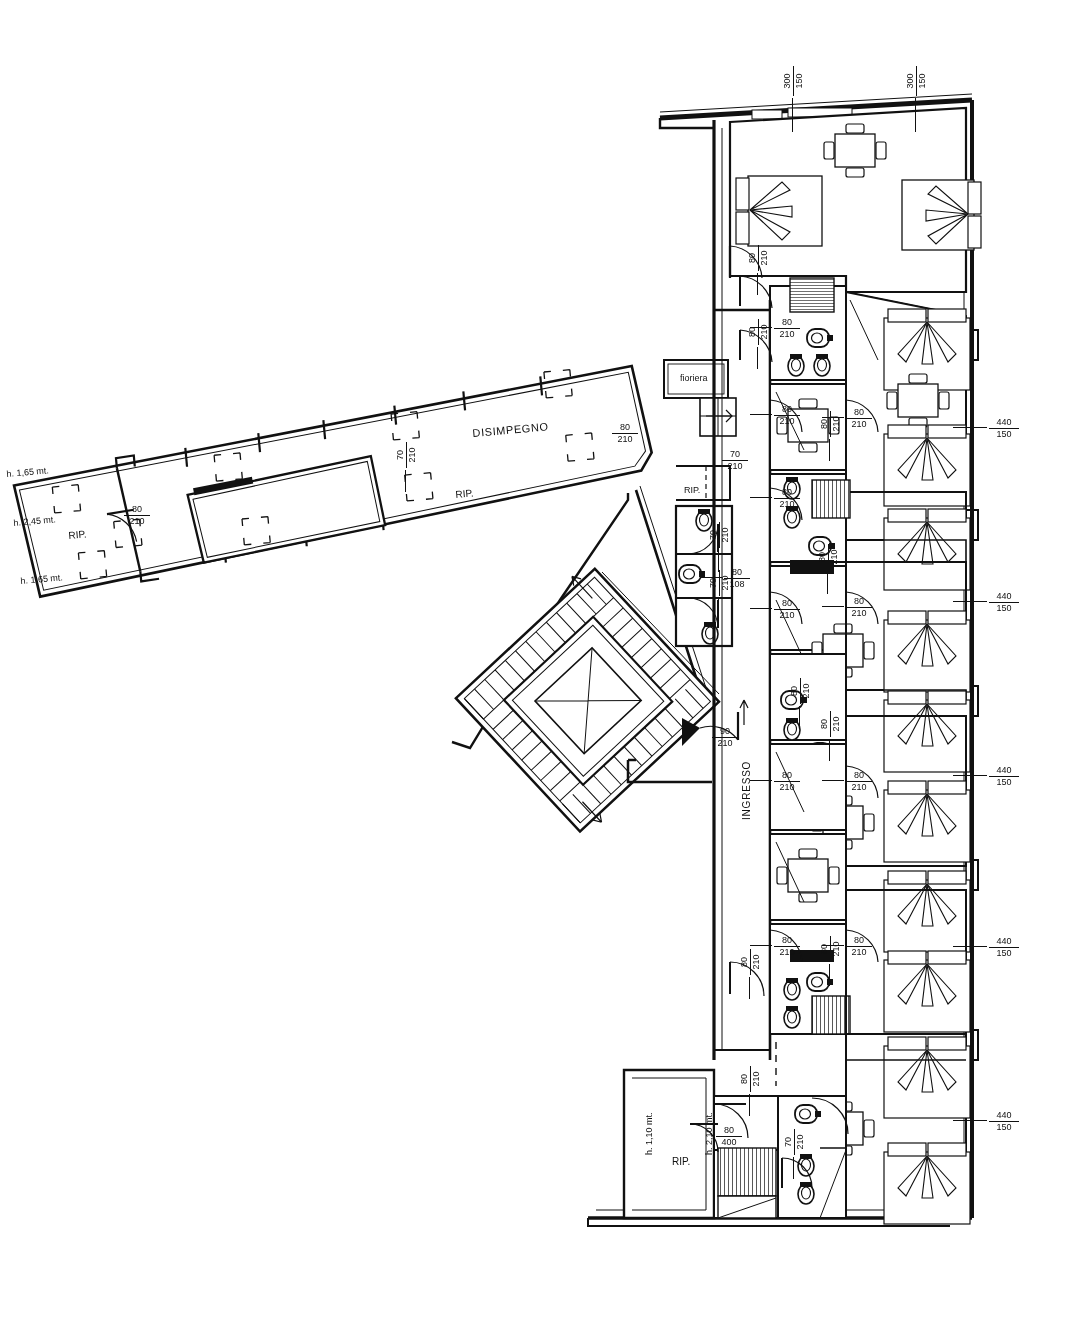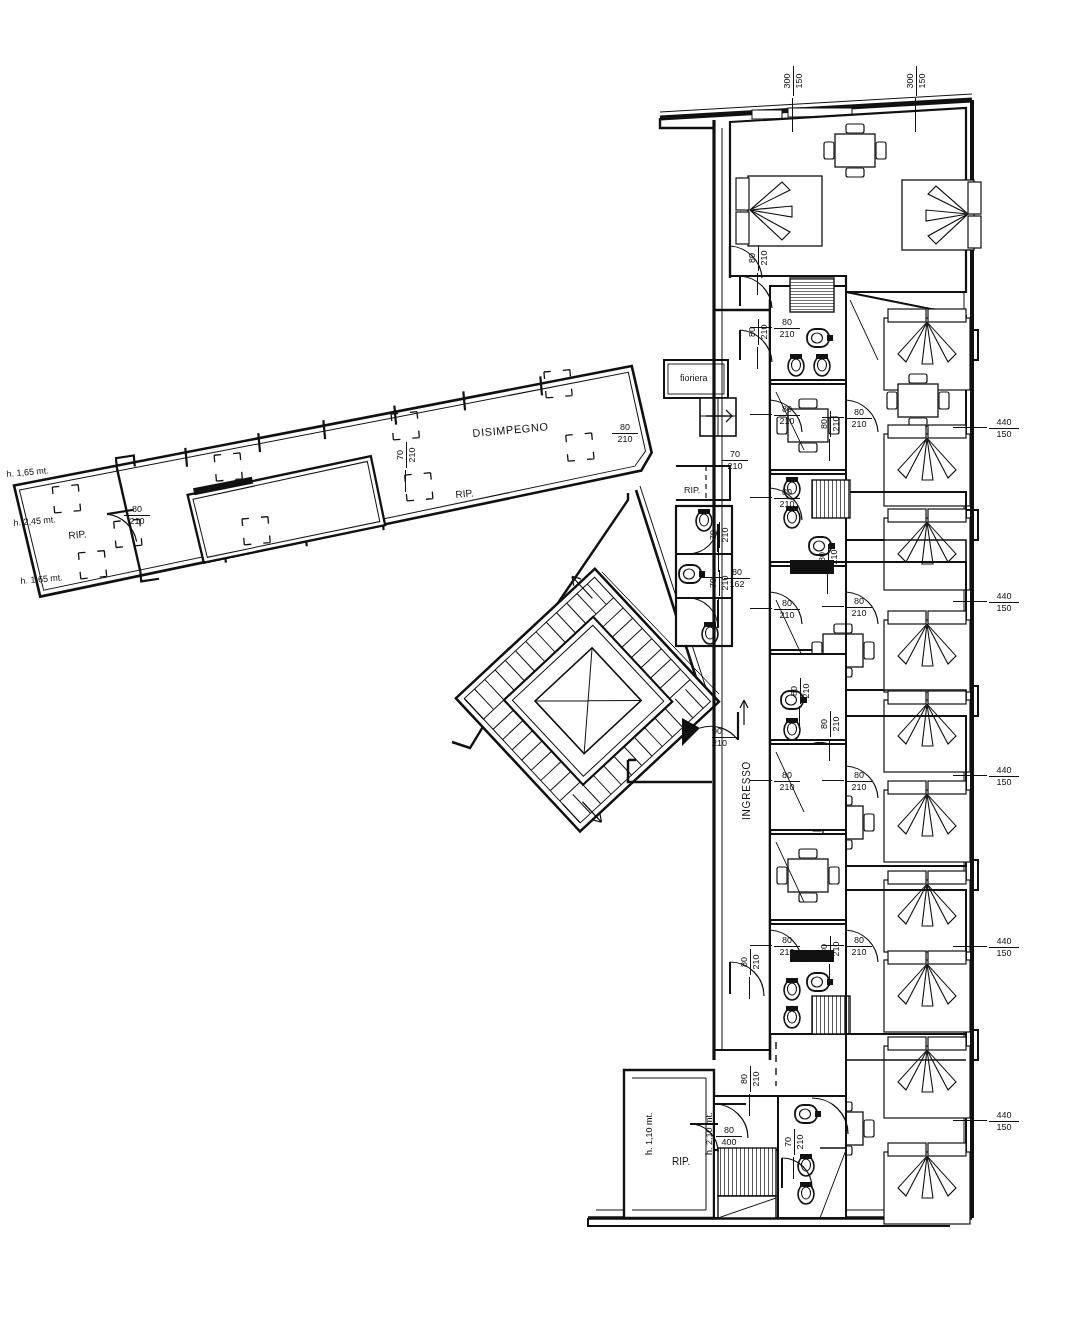--- a/index.html
+++ b/index.html
@@ -414,23 +414,23 @@
       <div class="lbl" style="left: 989px; top: 418px; font-size: 9px; line-height: 9px; text-align: center; transform-origin: left top;"><div>440</div><div style="height: 0px; border-top: 1px solid rgb(17, 17, 17); margin: 1px 0px; width: 30px;"></div><div>150</div><div style="position: absolute; border-top: 1px solid rgb(17, 17, 17); width: 34px; left: -36px; top: 9px;"></div></div>
       <div class="lbl" style="left: 989px; top: 592px; font-size: 9px; line-height: 9px; text-align: center; transform-origin: left top;"><div>440</div><div style="height: 0px; border-top: 1px solid rgb(17, 17, 17); margin: 1px 0px; width: 30px;"></div><div>150</div><div style="position: absolute; border-top: 1px solid rgb(17, 17, 17); width: 34px; left: -36px; top: 9px;"></div></div>
       <div class="lbl" style="left: 989px; top: 766px; font-size: 9px; line-height: 9px; text-align: center; transform-origin: left top;"><div>440</div><div style="height: 0px; border-top: 1px solid rgb(17, 17, 17); margin: 1px 0px; width: 30px;"></div><div>150</div><div style="position: absolute; border-top: 1px solid rgb(17, 17, 17); width: 34px; left: -36px; top: 9px;"></div></div>
       <div class="lbl" style="left: 989px; top: 937px; font-size: 9px; line-height: 9px; text-align: center; transform-origin: left top;"><div>440</div><div style="height: 0px; border-top: 1px solid rgb(17, 17, 17); margin: 1px 0px; width: 30px;"></div><div>150</div><div style="position: absolute; border-top: 1px solid rgb(17, 17, 17); width: 34px; left: -36px; top: 9px;"></div></div>
       <div class="lbl" style="left: 989px; top: 1111px; font-size: 9px; line-height: 9px; text-align: center; transform-origin: left top;"><div>440</div><div style="height: 0px; border-top: 1px solid rgb(17, 17, 17); margin: 1px 0px; width: 30px;"></div><div>150</div><div style="position: absolute; border-top: 1px solid rgb(17, 17, 17); width: 34px; left: -36px; top: 9px;"></div></div>
       <div class="lbl" style="left: 124px; top: 505px; font-size: 9px; line-height: 9px; text-align: center; transform-origin: left top;"><div>80</div><div style="height: 0px; border-top: 1px solid rgb(17, 17, 17); margin: 1px 0px; width: 26px;"></div><div>210</div></div>
       <div class="lbl" style="left: 396px; top: 468px; font-size: 9px; line-height: 9px; text-align: center; transform-origin: left top; transform: rotate(-90deg);"><div>70</div><div style="height: 0px; border-top: 1px solid rgb(17, 17, 17); margin: 1px 0px; width: 26px;"></div><div>210</div><div style="position: absolute; border-top: 1px solid rgb(17, 17, 17); width: 22px; left: -24px; top: 9px;"></div></div>
       <div class="lbl" style="left: 612px; top: 423px; font-size: 9px; line-height: 9px; text-align: center; transform-origin: left top;"><div>80</div><div style="height: 0px; border-top: 1px solid rgb(17, 17, 17); margin: 1px 0px; width: 26px;"></div><div>210</div></div>
       <div class="lbl" style="left: 722px; top: 450px; font-size: 9px; line-height: 9px; text-align: center; transform-origin: left top;"><div>70</div><div style="height: 0px; border-top: 1px solid rgb(17, 17, 17); margin: 1px 0px; width: 26px;"></div><div>210</div></div>
       <div class="lbl" style="left: 709px; top: 548px; font-size: 9px; line-height: 9px; text-align: center; transform-origin: left top; transform: rotate(-90deg);"><div>70</div><div style="height: 0px; border-top: 1px solid rgb(17, 17, 17); margin: 1px 0px; width: 26px;"></div><div>210</div><div style="position: absolute; border-top: 1px solid rgb(17, 17, 17); width: 22px; left: -24px; top: 9px;"></div></div>
-      <div class="lbl" style="left: 724px; top: 568px; font-size: 9px; line-height: 9px; text-align: center; transform-origin: left top;"><div>80</div><div style="height: 0px; border-top: 1px solid rgb(17, 17, 17); margin: 1px 0px; width: 26px;"></div><div>162</div><div style="position: absolute; border-top: 1px solid rgb(17, 17, 17); width: 22px; left: -24px; top: 9px;"></div></div>
+      <div class="lbl" style="left: 724px; top: 568px; font-size: 9px; line-height: 9px; text-align: center; transform-origin: left top;"><div>80</div><div style="height: 0px; border-top: 1px solid rgb(17, 17, 17); margin: 1px 0px; width: 26px;"></div><div>108</div><div style="position: absolute; border-top: 1px solid rgb(17, 17, 17); width: 22px; left: -24px; top: 9px;"></div></div>
       <div class="lbl" style="left: 709px; top: 596px; font-size: 9px; line-height: 9px; text-align: center; transform-origin: left top; transform: rotate(-90deg);"><div>70</div><div style="height: 0px; border-top: 1px solid rgb(17, 17, 17); margin: 1px 0px; width: 26px;"></div><div>210</div><div style="position: absolute; border-top: 1px solid rgb(17, 17, 17); width: 22px; left: -24px; top: 9px;"></div></div>
-      <div class="lbl" style="left: 712px; top: 727px; font-size: 9px; line-height: 9px; transform-origin: left top;"><div>90</div><div style="height: 0px; border-top: 1px solid rgb(17, 17, 17); margin: 1px 0px; width: 26px;"></div><div>210</div></div>
+      <div class="lbl" style="left: 712px; top: 727px; font-size: 9px; line-height: 9px; text-align: center; transform-origin: left top;"><div>90</div><div style="height: 0px; border-top: 1px solid rgb(17, 17, 17); margin: 1px 0px; width: 26px;"></div><div>210</div></div>
       <div class="lbl" style="left: 748px; top: 271px; font-size: 9px; line-height: 9px; text-align: center; transform-origin: left top; transform: rotate(-90deg);"><div>80</div><div style="height: 0px; border-top: 1px solid rgb(17, 17, 17); margin: 1px 0px; width: 26px;"></div><div>210</div><div style="position: absolute; border-top: 1px solid rgb(17, 17, 17); width: 22px; left: -24px; top: 9px;"></div></div>
       <div class="lbl" style="left: 774px; top: 318px; font-size: 9px; line-height: 9px; text-align: center; transform-origin: left top;"><div>80</div><div style="height: 0px; border-top: 1px solid rgb(17, 17, 17); margin: 1px 0px; width: 26px;"></div><div>210</div><div style="position: absolute; border-top: 1px solid rgb(17, 17, 17); width: 22px; left: -24px; top: 9px;"></div></div>
       <div class="lbl" style="left: 748px; top: 345px; font-size: 9px; line-height: 9px; text-align: center; transform-origin: left top; transform: rotate(-90deg);"><div>80</div><div style="height: 0px; border-top: 1px solid rgb(17, 17, 17); margin: 1px 0px; width: 26px;"></div><div>210</div><div style="position: absolute; border-top: 1px solid rgb(17, 17, 17); width: 22px; left: -24px; top: 9px;"></div></div>
       <div class="lbl" style="left: 774px; top: 405px; font-size: 9px; line-height: 9px; text-align: center; transform-origin: left top;"><div>80</div><div style="height: 0px; border-top: 1px solid rgb(17, 17, 17); margin: 1px 0px; width: 26px;"></div><div>210</div><div style="position: absolute; border-top: 1px solid rgb(17, 17, 17); width: 22px; left: -24px; top: 9px;"></div></div>
       <div class="lbl" style="left: 846px; top: 408px; font-size: 9px; line-height: 9px; text-align: center; transform-origin: left top;"><div>80</div><div style="height: 0px; border-top: 1px solid rgb(17, 17, 17); margin: 1px 0px; width: 26px;"></div><div>210</div><div style="position: absolute; border-top: 1px solid rgb(17, 17, 17); width: 22px; left: -24px; top: 9px;"></div></div>
       <div class="lbl" style="left: 820px; top: 437px; font-size: 9px; line-height: 9px; text-align: center; transform-origin: left top; transform: rotate(-90deg);"><div>80</div><div style="height: 0px; border-top: 1px solid rgb(17, 17, 17); margin: 1px 0px; width: 26px;"></div><div>210</div><div style="position: absolute; border-top: 1px solid rgb(17, 17, 17); width: 22px; left: -24px; top: 9px;"></div></div>
       <div class="lbl" style="left: 774px; top: 488px; font-size: 9px; line-height: 9px; text-align: center; transform-origin: left top;"><div>80</div><div style="height: 0px; border-top: 1px solid rgb(17, 17, 17); margin: 1px 0px; width: 26px;"></div><div>210</div><div style="position: absolute; border-top: 1px solid rgb(17, 17, 17); width: 22px; left: -24px; top: 9px;"></div></div>
       <div class="lbl" style="left: 818px; top: 570px; font-size: 9px; line-height: 9px; text-align: center; transform-origin: left top; transform: rotate(-90deg);"><div>80</div><div style="height: 0px; border-top: 1px solid rgb(17, 17, 17); margin: 1px 0px; width: 26px;"></div><div>210</div><div style="position: absolute; border-top: 1px solid rgb(17, 17, 17); width: 22px; left: -24px; top: 9px;"></div></div>
       <div class="lbl" style="left: 774px; top: 599px; font-size: 9px; line-height: 9px; text-align: center; transform-origin: left top;"><div>80</div><div style="height: 0px; border-top: 1px solid rgb(17, 17, 17); margin: 1px 0px; width: 26px;"></div><div>210</div><div style="position: absolute; border-top: 1px solid rgb(17, 17, 17); width: 22px; left: -24px; top: 9px;"></div></div>
       <div class="lbl" style="left: 846px; top: 597px; font-size: 9px; line-height: 9px; text-align: center; transform-origin: left top;"><div>80</div><div style="height: 0px; border-top: 1px solid rgb(17, 17, 17); margin: 1px 0px; width: 26px;"></div><div>210</div><div style="position: absolute; border-top: 1px solid rgb(17, 17, 17); width: 22px; left: -24px; top: 9px;"></div></div>

